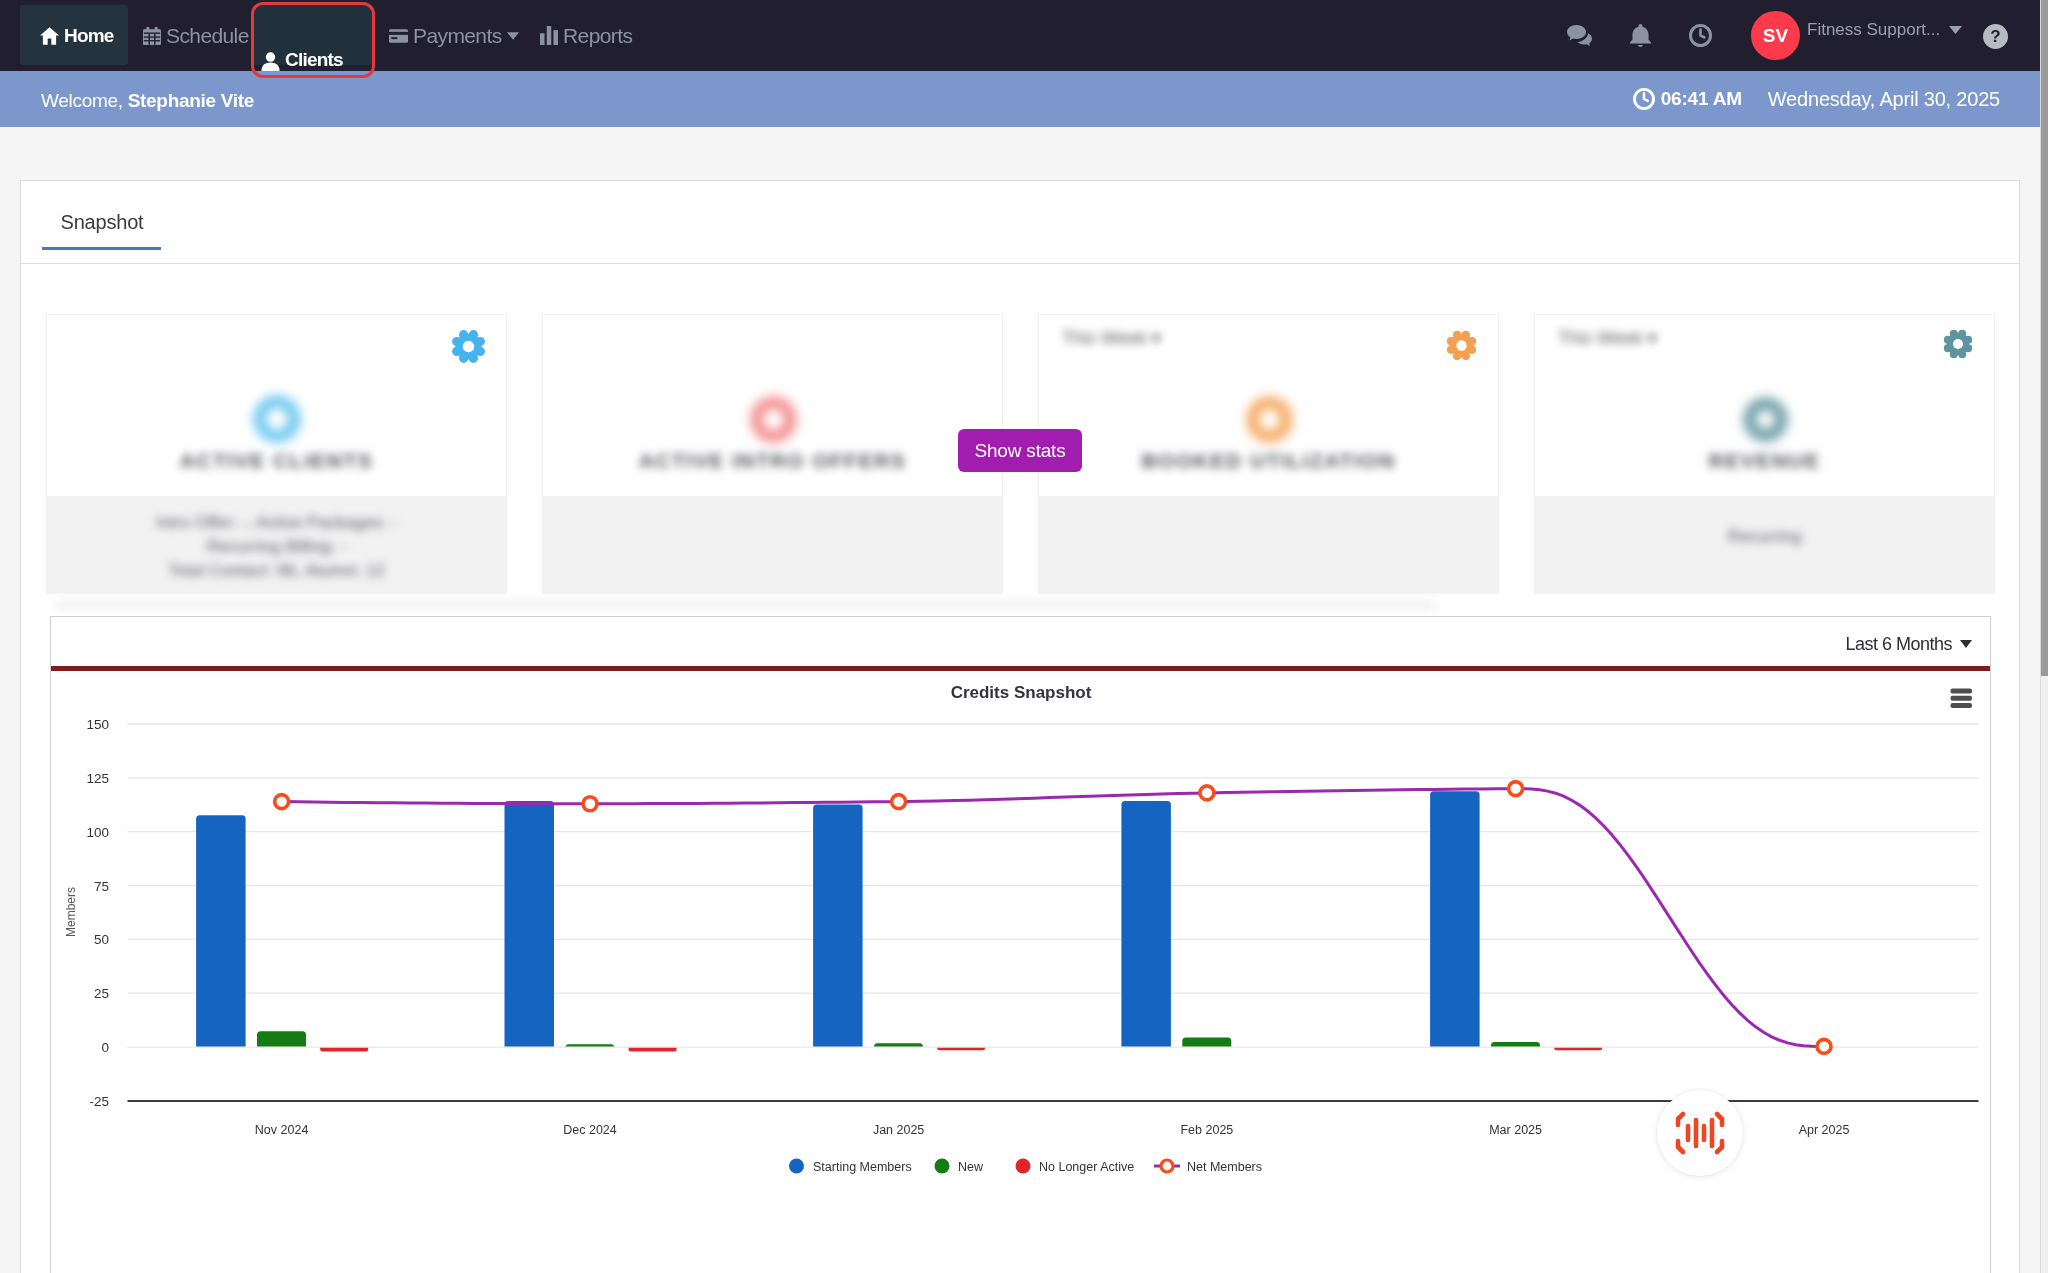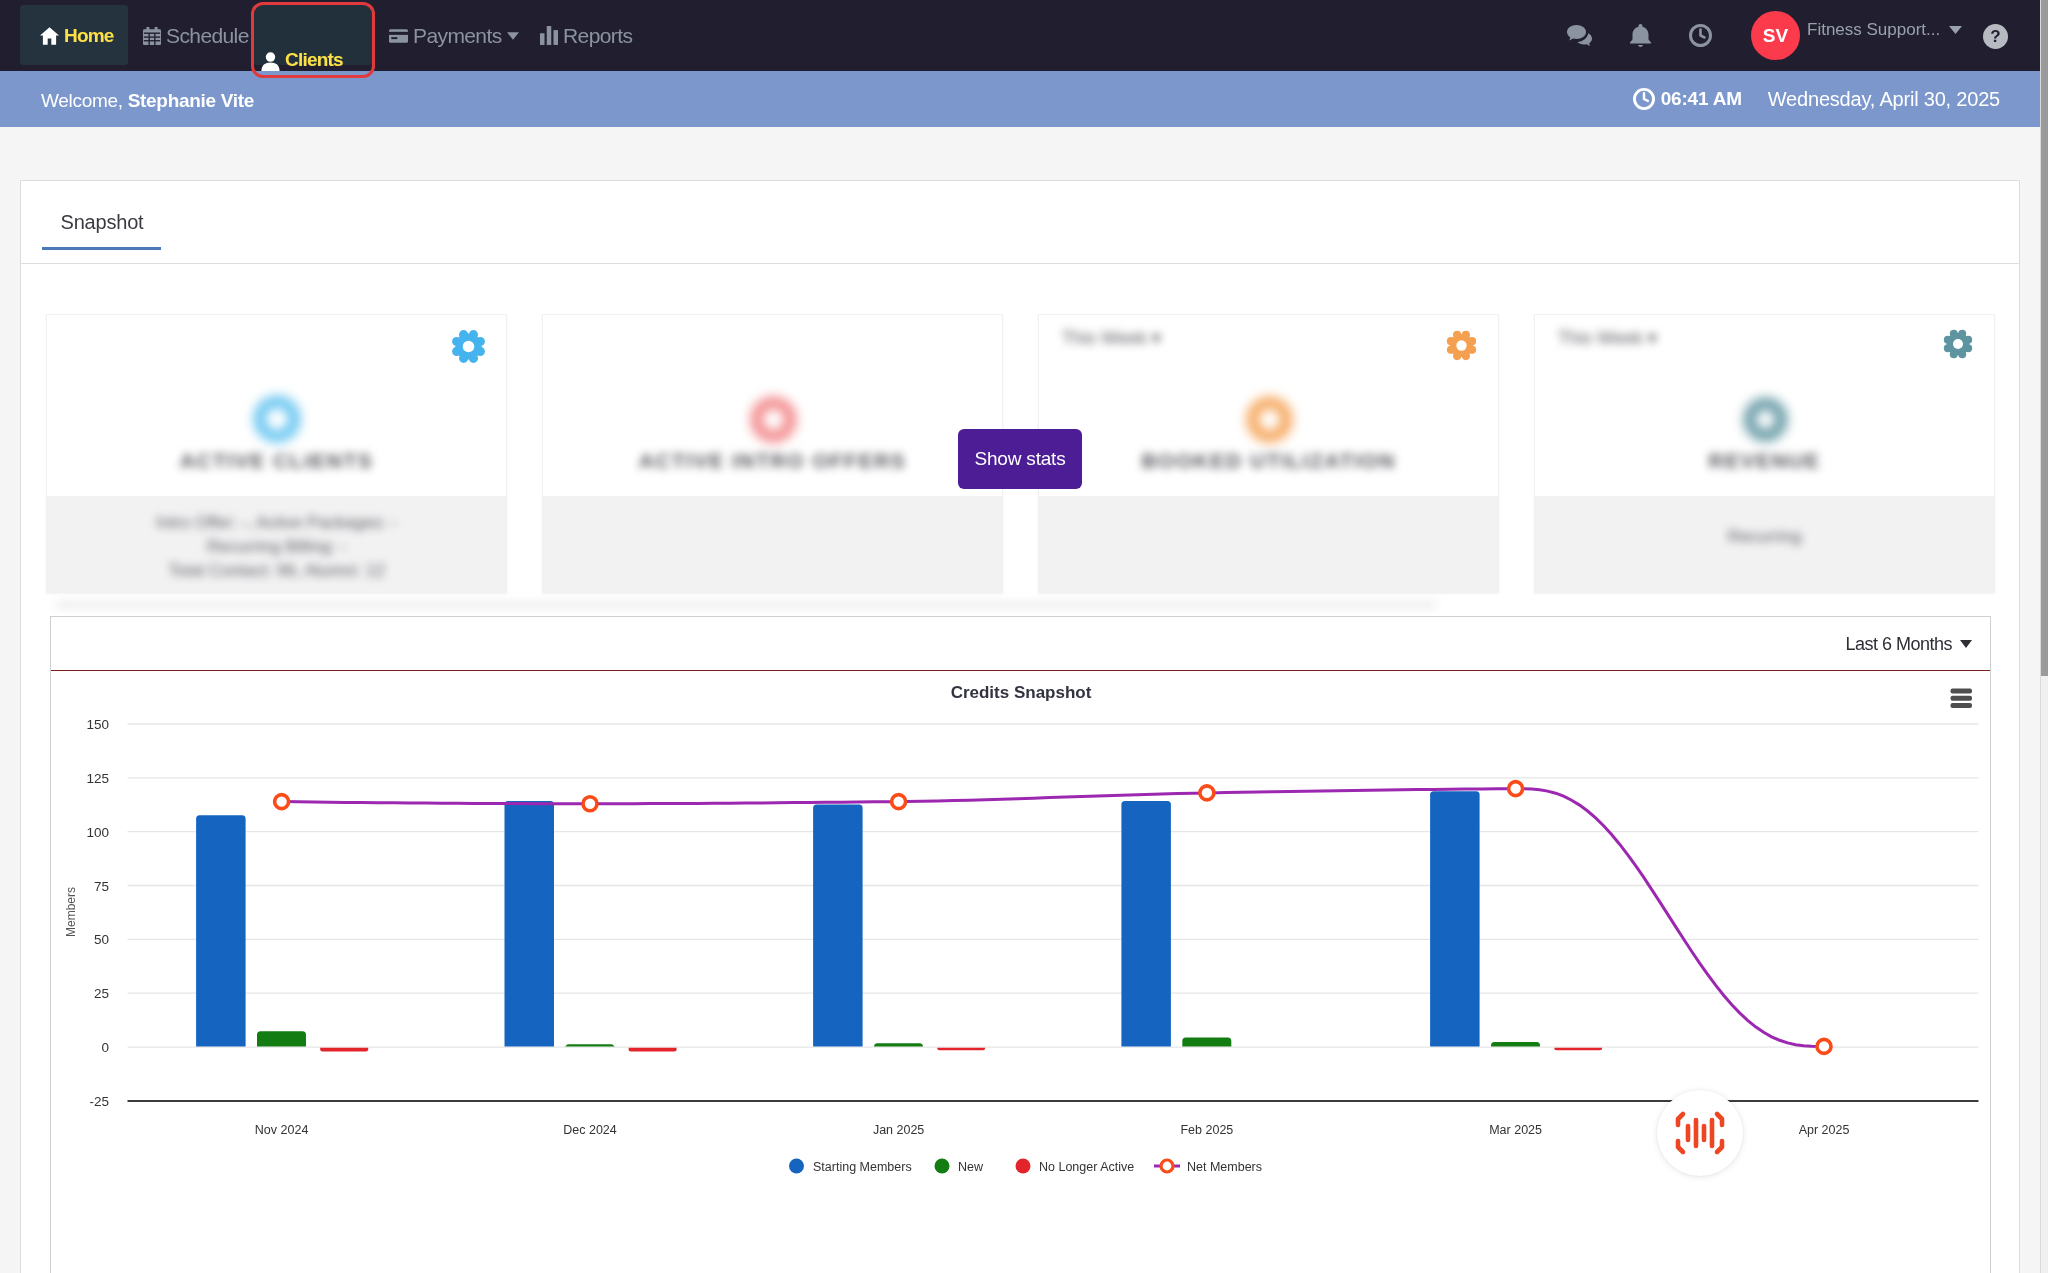--- a/index.html
+++ b/index.html
@@ -2,21 +2,21 @@
 <html><head>
 <meta charset="utf-8">
 <style>
 * { margin:0; padding:0; box-sizing:border-box; }
 html,body { width:2048px; height:1273px; overflow:hidden; background:#f5f5f6; font-family:"Liberation Sans", sans-serif; }
 
 #nav { position:absolute; left:0; top:0; width:2048px; height:71px; background:#211f2f; }
 .navtile { position:absolute; top:5px; height:60px; background:#24333e; border-radius:3px; }
 .navitem { position:absolute; top:0; height:71px; display:flex; align-items:center; color:#8b93a1; font-size:21px; font-weight:normal; letter-spacing:-0.6px; }
 .navitem.active { font-weight:bold; font-size:19px; letter-spacing:-0.8px; }
-.navitem.active { color:#fde047; }
+.navitem.active { color:#ffffff; }
 .navitem svg { margin-right:5px; }
 #clients-outline { position:absolute; left:251px; top:2px; width:124px; height:76px; border:3.5px solid #e23a3c; border-radius:12px; z-index:30; }
 .righticon { position:absolute; top:0; height:71px; display:flex; align-items:center; }
 #avatar { position:absolute; left:1751px; top:11px; width:49px; height:49px; border-radius:50%; background:#fb3a4c; color:#fff; font-weight:bold; font-size:19px; display:flex; align-items:center; justify-content:center; z-index:2;}
 #acctname { position:absolute; left:1807px; top:0; height:60px; display:flex; align-items:center; color:#99a1ac; font-size:17px;justify-content:center; }
 #helpcircle { position:absolute; left:1983px; top:24px; width:25px; height:25px; border-radius:50%; background:#b7bac1; color:#211f2f; font-size:17px; font-weight:bold; display:flex; align-items:center; justify-content:center; }
 
 #welcome { position:absolute; left:0; top:71px; width:2048px; height:56px; background:#7b97cc; color:#fff; }
 #welcome .left { position:absolute; left:41px; top:0; height:60px; display:flex; align-items:center; font-size:19px; letter-spacing:-0.3px; }
 #welcome .right { position:absolute; right:48px; top:0; height:56px; display:flex; align-items:center; font-size:20px; letter-spacing:-0.2px; }
@@ -25,25 +25,25 @@
 #tabrow { position:absolute; left:0; top:0; width:1998px; height:83px; border-bottom:1px solid #ddd; }
 #tabtext { position:absolute; left:21px; top:0; width:120px; height:83px; display:flex; align-items:center; justify-content:center; color:#3a3a42; font-size:20px; letter-spacing:-0.2px; }
 #tabline { position:absolute; left:21px; top:66px; width:119px; height:3px; background:#4a78b8; }
 
 .scard { position:absolute; top:133px; width:461px; height:279px; background:#fff; border:1px solid #f1f1f1; box-shadow:0 1px 3px rgba(0,0,0,0.05); }
 .scard .foot { position:absolute; left:0; bottom:0; width:100%; height:96px; background:#f2f2f3; }
 .blur-ring { position:absolute; border-radius:50%; filter:blur(6px); }
 .blur-label { position:absolute; width:100%; text-align:center; font-size:21px; letter-spacing:1.5px; color:#55555c; filter:blur(4px); font-weight:bold; }
 .blur-small { position:absolute; color:#5a5a60; filter:blur(4px); font-size:17px; }
 .crisp-ico { position:absolute; top:10px; }
-#showstats { position:absolute; left:958px; top:429px; width:124px; height:60px; background:#4c1d95; border-radius:6px; color:#fff; font-size:19px; display:flex; align-items:center; justify-content:center; z-index:25; letter-spacing:-0.2px;}
+#showstats { position:absolute; left:958px; top:429px; width:124px; height:43px; background:#a21caf; border-radius:6px; color:#fff; font-size:19px; display:flex; align-items:center; justify-content:center; z-index:25; letter-spacing:-0.2px;}
 #smudge { position:absolute; left:35px; top:421px; width:1380px; height:6px; background:#dadada; filter:blur(5px); opacity:0.6; }
 
 #panel { position:absolute; left:29px; top:435px; width:1941px; height:700px; background:#fff; border:1px solid #cfcfcf; }
-#panelhead { position:absolute; left:0; top:0; width:1939px; height:54px; border-bottom:1px solid #7f1d1d; }
+#panelhead { position:absolute; left:0; top:0; width:1939px; height:54px; border-bottom:5px solid #7f1d1d; }
 #rangesel { position:absolute; right:18px; top:0; height:54px; display:flex; align-items:center; color:#2e2e36; font-size:18px; font-weight:normal; letter-spacing:-0.5px;}
 #chartsvg { position:absolute; left:0; top:0; }
 
 #badge { position:absolute; left:1657px; top:1090px; width:86px; height:86px; background:#fff; border-radius:50%; box-shadow:0 1px 6px rgba(0,0,0,0.10), 0 0 0 1px rgba(0,0,0,0.02); z-index:20; display:flex; align-items:center; justify-content:center; }
 
 #sbtrack { position:absolute; left:2040px; top:0; width:8px; height:1273px; background:#f0f0f0; z-index:40; border-left:1px solid #d9d9d9;}
 #sbthumb { position:absolute; left:0px; top:0; width:8px; height:676px; background:#9a9a9a; }
 </style>
 </head>
 <body>

